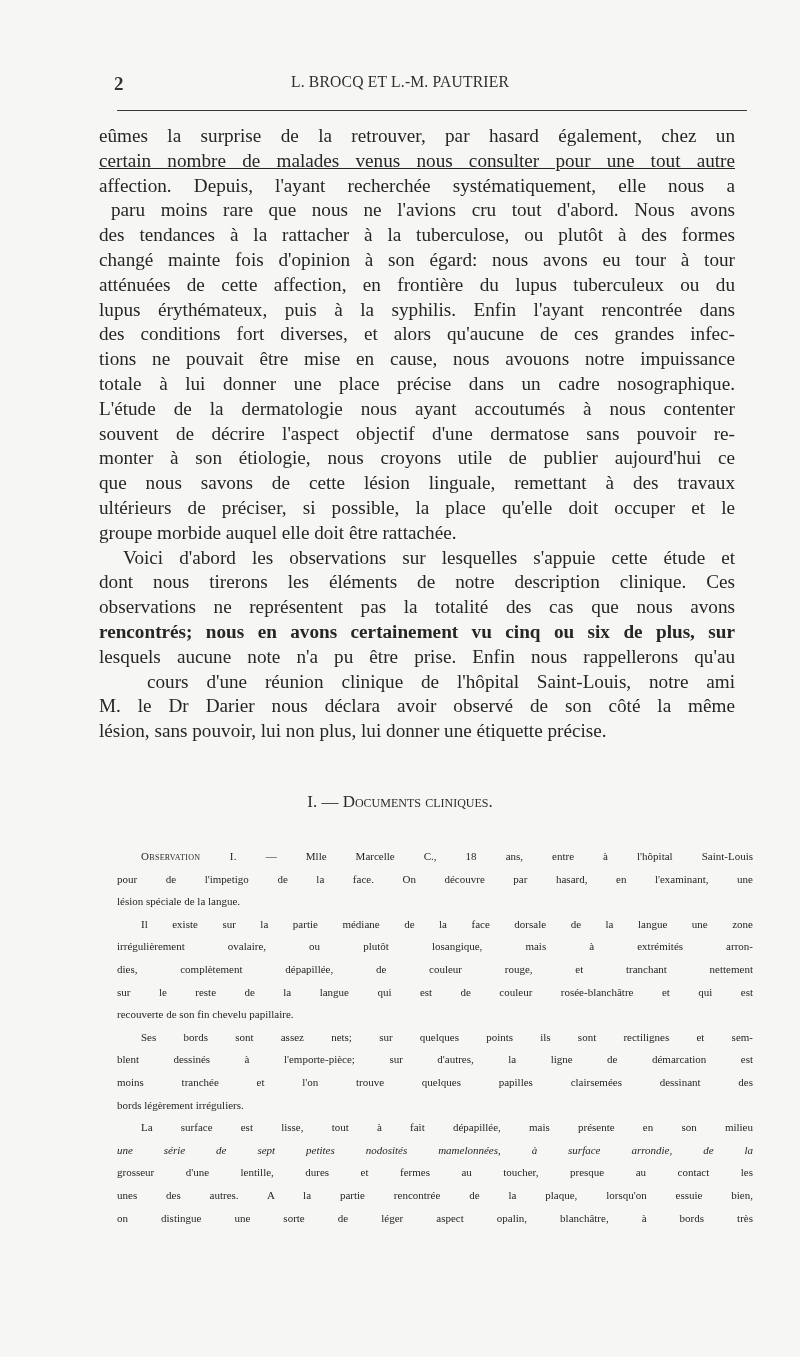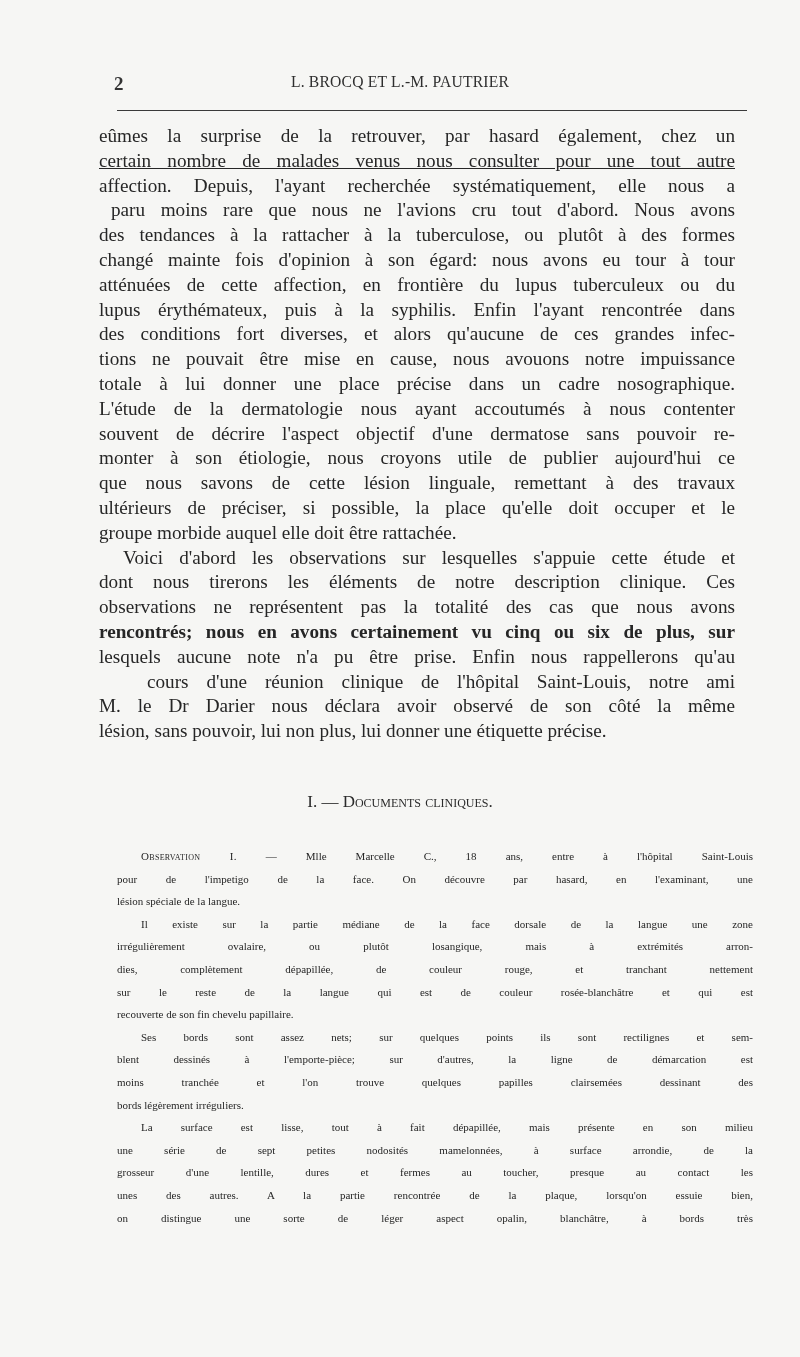--- a/index.html
+++ b/index.html
@@ -99,18 +99,18 @@
     <span class="line last" style="display: block;">recouverte de son fin chevelu papillaire.</span>
   </div>
   <div>
     <span class="line indent" style="display: block;">Ses bords sont assez nets; sur quelques points ils sont rectilignes et sem-</span>
     <span class="line" style="display: block;">blent dessinés à l'emporte-pièce; sur d'autres, la ligne de démarcation est</span>
     <span class="line" style="display: block;">moins tranchée et l'on trouve quelques papilles clairsemées dessinant des</span>
     <span class="line last" style="display: block;">bords légèrement irréguliers.</span>
   </div>
   <div>
     <span class="line indent" style="display: block;">La surface est lisse, tout à fait dépapillée, mais présente en son milieu</span>
-    <span class="line" style="display: block;">une série de sept petites nodosités mamelonnées, à surface arrondie, de la</span>
+    <span class="line" style="display: block; font-style: italic;">une série de sept petites nodosités mamelonnées, à surface arrondie, de la</span>
     <span class="line" style="display: block;">grosseur d'une lentille, dures et fermes au toucher, presque au contact les</span>
     <span class="line" style="display: block;">unes des autres. A la partie rencontrée de la plaque, lorsqu'on essuie bien,</span>
     <span class="line" style="display: block;">on distingue une sorte de léger aspect opalin, blanchâtre, à bords très</span>
   </div>
 </div>
 
 </body></html>

